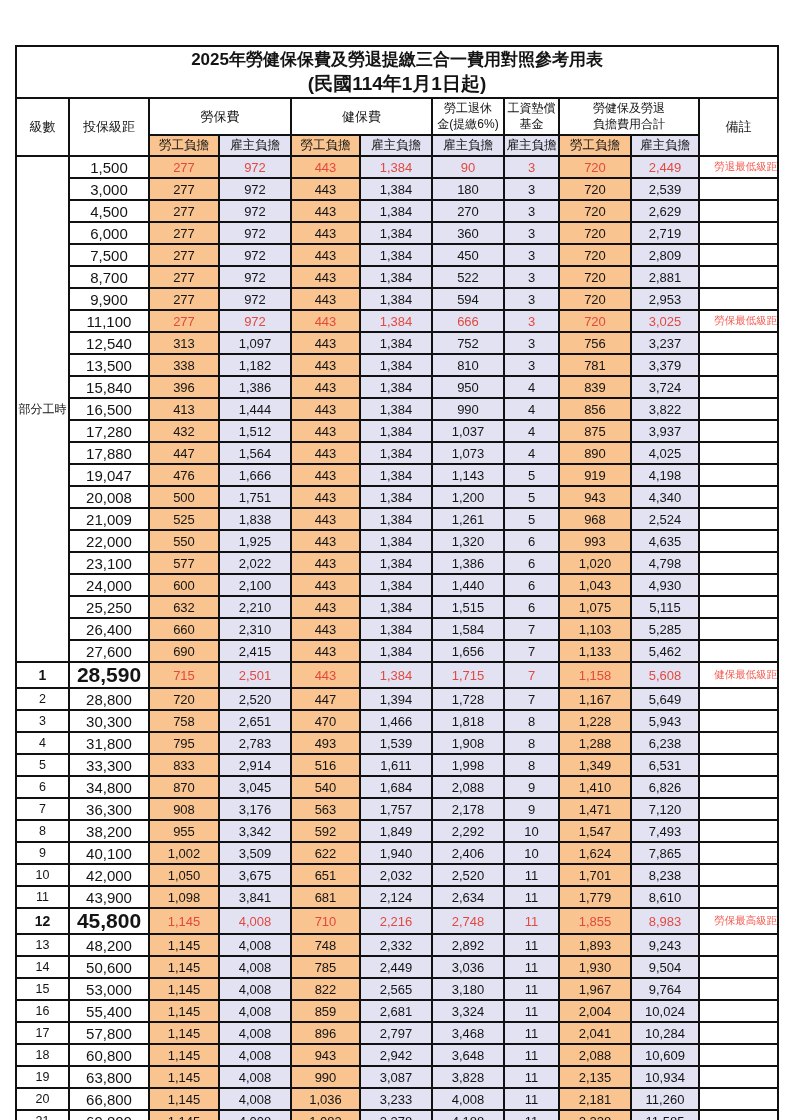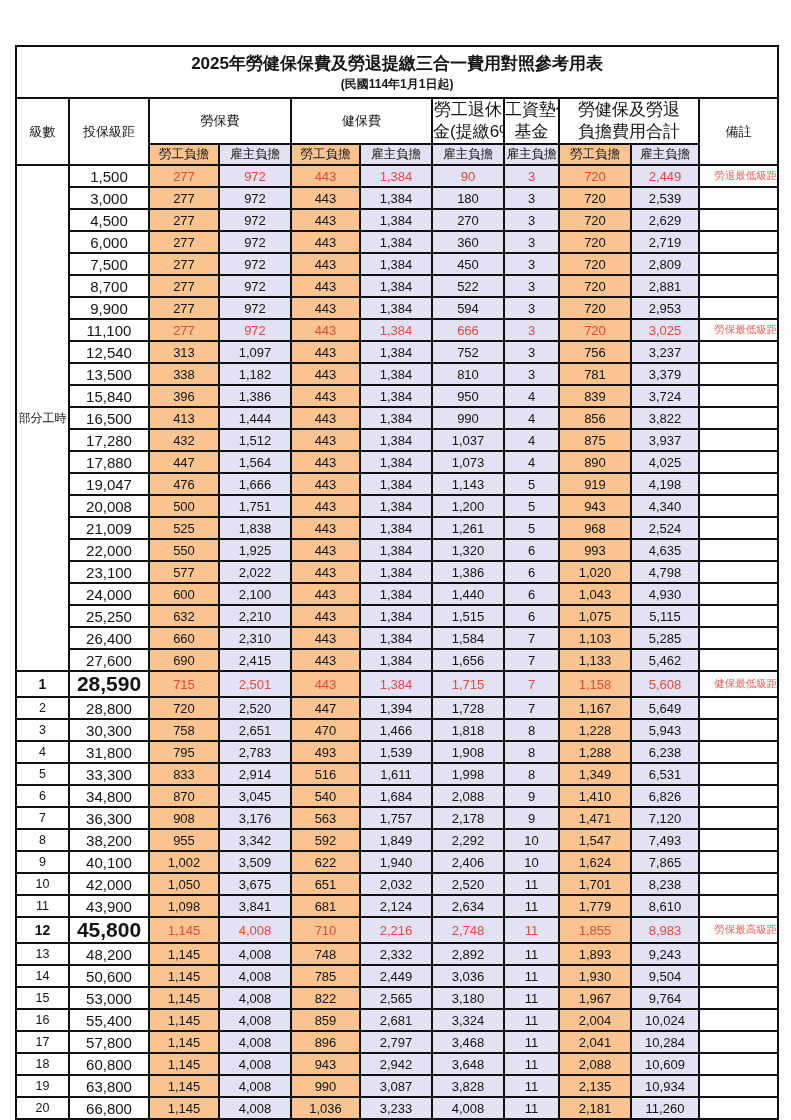--- a/index.html
+++ b/index.html
@@ -26,26 +26,26 @@
     border:2px solid var(--line);
     text-align:center;
     vertical-align:middle;
     padding:0;
     overflow:hidden;
     white-space:nowrap;
   }
   
   .title-cell{height:50px;background:#fff;}
   .title-main{font-size:17px;font-weight:700;line-height:1.45;}
-  .title-sub{font-size:12px;font-weight:700;line-height:1.2;}
+  .title-sub{font-size:19px;font-weight:700;line-height:1.2;}
   
   thead .group-row th{height:35px;font-size:13px;font-weight:400;background:#fff;}
   thead .sub-row th{height:19px;font-size:12.5px;font-weight:400;}
   th.two-line{line-height:1.3;}
-  th.two-line span{display:block;font-size:17px;}
+  th.two-line span{display:block;font-size:12px;}
   th.emp{background:var(--emp-bg);margin-top:12px;}
   th.er{background:var(--er-bg);}
   
   tbody td{height:20px;font-size:13px;}
   td.emp{background:var(--emp-bg);}
   td.er{background:var(--er-bg);}
   td.level-cell{font-size:12.5px;background:#fff;}
   td.bracket-cell{font-size:15px;background:#fff;}
   td.part-time-cell{font-size:12px;background:#fff;letter-spacing:0;}
   td.note-cell{font-size:10.5px;background:#fff;color:var(--red-note);text-align:right;}

